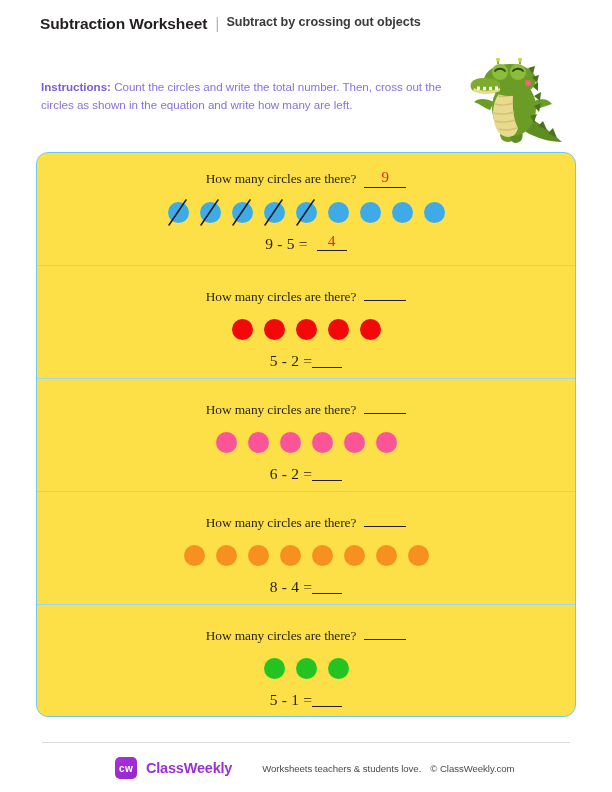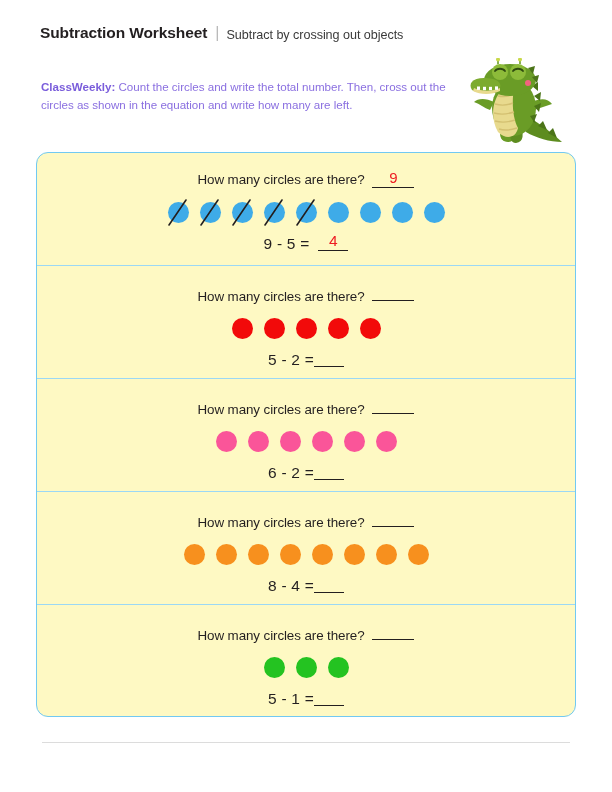--- a/index.html
+++ b/index.html
@@ -20,42 +20,42 @@
     position: relative;
     width: 612px;
     height: 792px;
     box-sizing: border-box;
   }
 
   
   .header {
     position: absolute;
     left: 40px;
-    top: 24px;
-    display: flex;
-    align-items: flex-end;
+    top: 15px;
+    display: flex;
+    align-items: flex-start;
     white-space: nowrap;
   }
   .header-title {
     font-size: 15.5px;
     font-weight: bold;
     color: #231f20;
     letter-spacing: -0.1px;
   }
   .header-sep {
     color: #b9b9b9;
     font-size: 16px;
     font-weight: 300;
     margin: 0 7px 0 8px;
     position: relative;
     top: 0px;
   }
   .header-sub {
     font-size: 12.6px;
-    font-weight: normal;
+    font-weight: bold;
     color: #3a3a3a;
     letter-spacing: -0.05px;
   }
 
   
   .instructions {
     position: absolute;
     left: 41px;
     top: 78px;
     width: 410px;
@@ -81,22 +81,23 @@
   
   .card {
     position: absolute;
     left: 36px;
     top: 152px;
     width: 540px;
     height: 565px;
     box-sizing: border-box;
     border: 1.4px solid #71c9f2;
     border-radius: 12px;
-    background: #fef9c3;
+    background: #fde047;
     overflow: hidden;
+    font-family: Liberation Serif, serif;
   }
 
   .row {
     position: relative;
     height: 113px;
     box-sizing: border-box;
     border-bottom: 1.4px solid #9bd8f5;
     display: flex;
     flex-direction: column;
     align-items: center;
@@ -248,21 +249,21 @@
 
 <div class="page">
 
   <div class="header">
     <span class="header-title">Subtraction Worksheet</span>
     <span class="header-sep">|</span>
     <span class="header-sub">Subtract by crossing out objects</span>
   </div>
 
   <div class="instructions">
-    <b>ClassWeekly:</b><span> Count the circles and write the total number. Then, cross out the circles as shown in the equation and write how many are left.</span>
+    <b>Instructions:</b><span> Count the circles and write the total number. Then, cross out the circles as shown in the equation and write how many are left.</span>
   </div>
 
   <div class="mascot">
     <svg viewBox="0 0 110 92" width="110" height="92" xmlns="http://www.w3.org/2000/svg">
 
       <path d="M62 58 C74 62 86 72 100 84 C88 84 74 80 64 74 Z" fill="#5d8c1f"></path>
       <path d="M66 62 L70 57 L74 65 Z M76 68 L81 63 L85 72 Z M86 75 L91 70 L95 80 Z" fill="#4b7418"></path>
 
       <path d="M40 66 C36 76 38 84 46 84 C54 84 56 76 54 68 Z" fill="#6a9c26"></path>
       <path d="M58 66 C62 76 62 84 54 85 C48 85 47 77 49 69 Z" fill="#5d8c1f"></path>
@@ -476,14 +477,20 @@
           </div>
         </div>
         <div class="equation">
           <span class="eq-text">5 - 1 =</span>
           <span class="eq-blank"><span class="ans"></span></span>
         </div>
       </div>
     </div>
 
   <div class="footer-rule"></div>
+  <div class="footer">
+    <div class="logo-badge">cw</div>
+    <div class="logo-word">ClassWeekly</div>
+    <div class="footer-tag">Worksheets teachers &amp; students love.</div>
+    <div class="footer-copy">© ClassWeekly.com</div>
+  </div>
 
 </div>
 
 </body></html>

